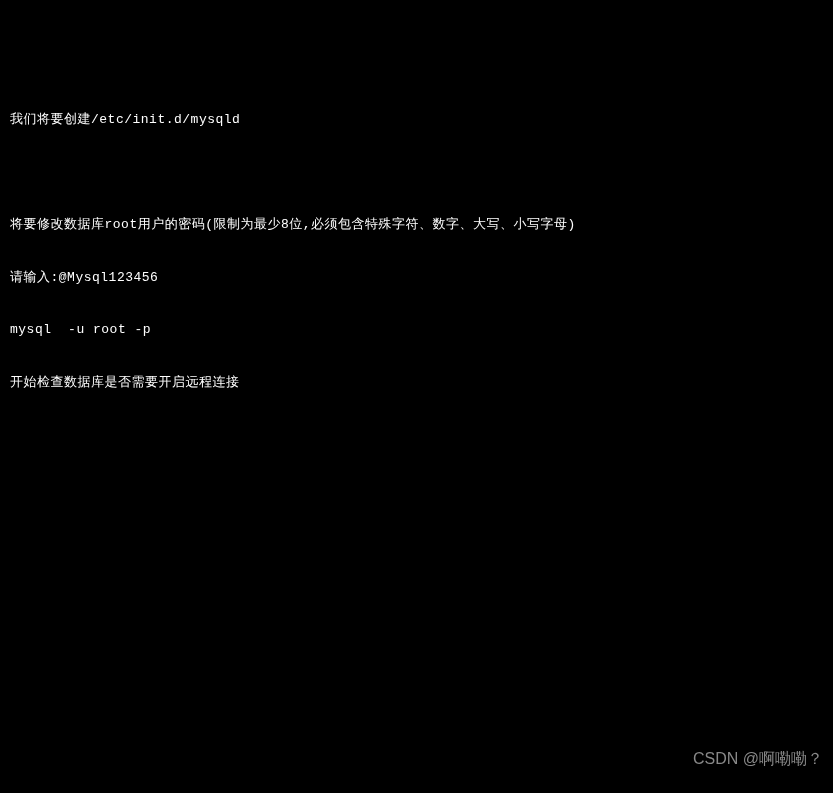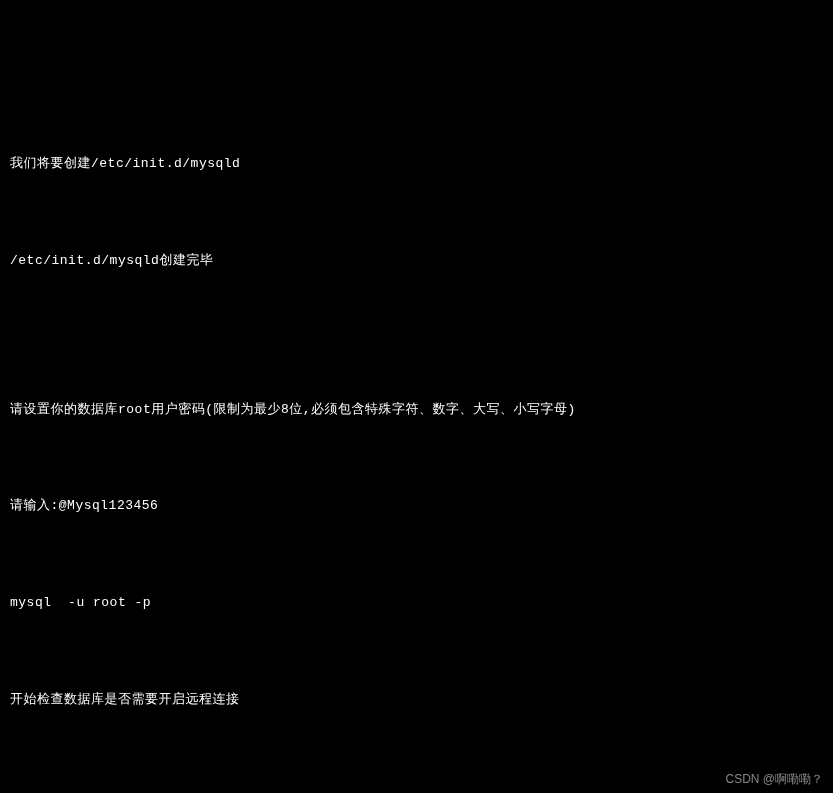--- a/index.html
+++ b/index.html
@@ -16,45 +16,43 @@
       width: 833px;
       height: 793px;
       overflow: hidden;
       padding: 6px 10px;
       position: relative;
       white-space: pre;
     }
     .terminal-line {
       white-space: pre;
       letter-spacing: 0.5px;
-      margin-top: 44px;
     }
     .blank {
       height: 17px;
     }
     .watermark {
       position: absolute;
-      bottom: 6px;
+      bottom: 23px;
       right: 10px;
       color: #888888;
-      font-size: 12px;
+      font-size: 16px;
       font-family: sans-serif;
       letter-spacing: 0;
     }
   </style>
 </head>
 <body>
 
 
 
 <div>
   <div class="terminal-line">我们将要创建/etc/init.d/mysqld</div>
-  <div class="terminal-line">/etc/init.d/mysqld创建完毕</div>
   <div class="blank"></div>
-  <div class="terminal-line">请设置你的数据库root用户密码(限制为最少8位,必须包含特殊字符、数字、大写、小写字母)</div>
+  <div class="terminal-line">将要修改数据库root用户的密码(限制为最少8位,必须包含特殊字符、数字、大写、小写字母)</div>
   <div class="terminal-line">请输入:@Mysql123456</div>
   <div class="terminal-line">mysql  -u root -p</div>
   <div class="terminal-line">开始检查数据库是否需要开启远程连接</div>
   <div class="blank"></div>
   
   
   
   
   
   

